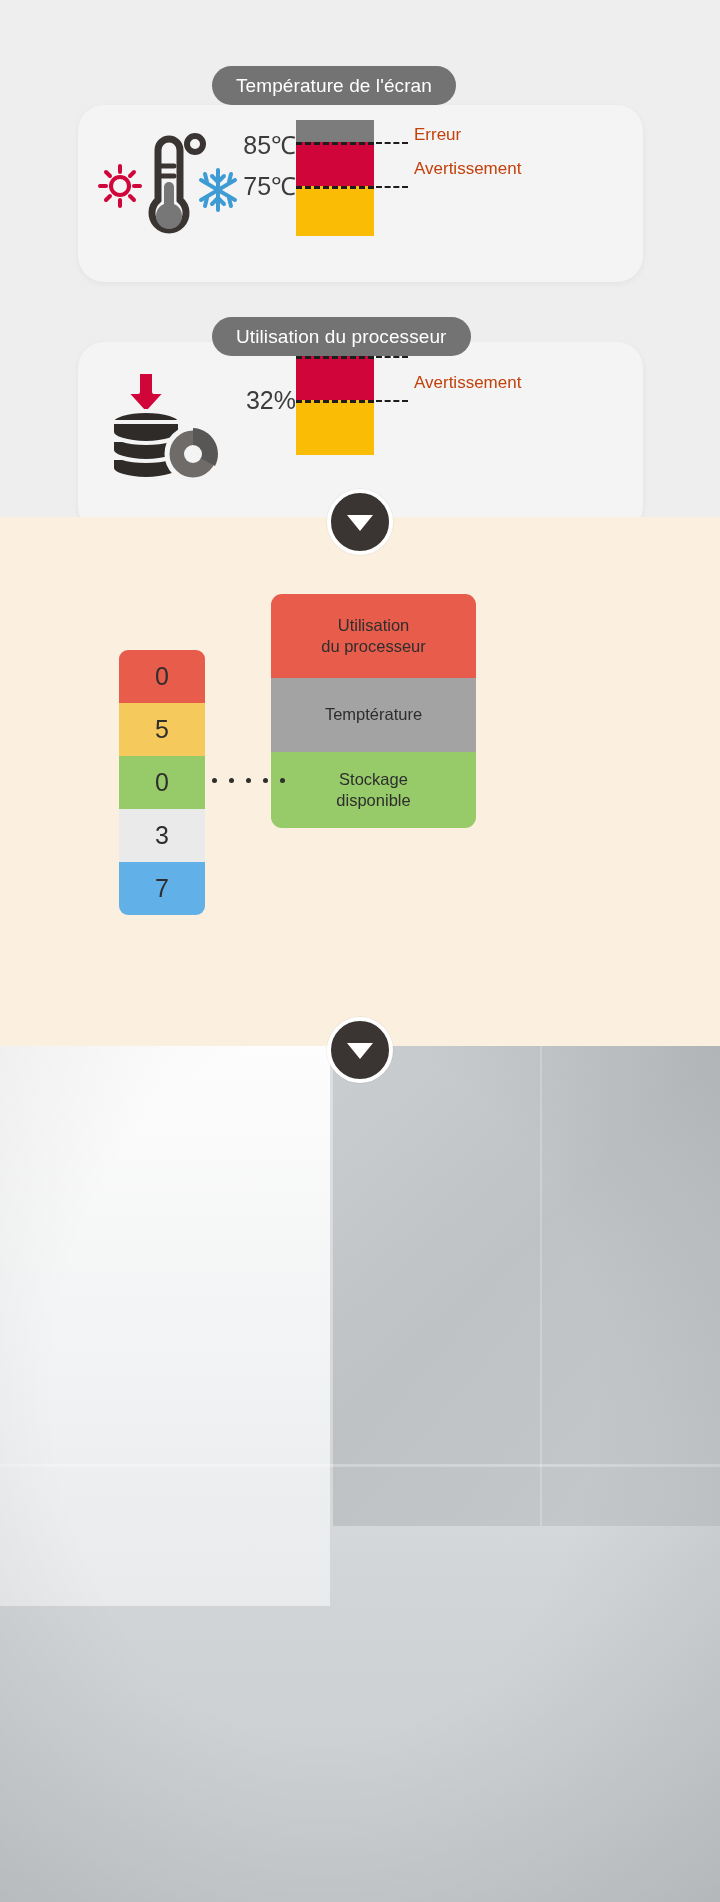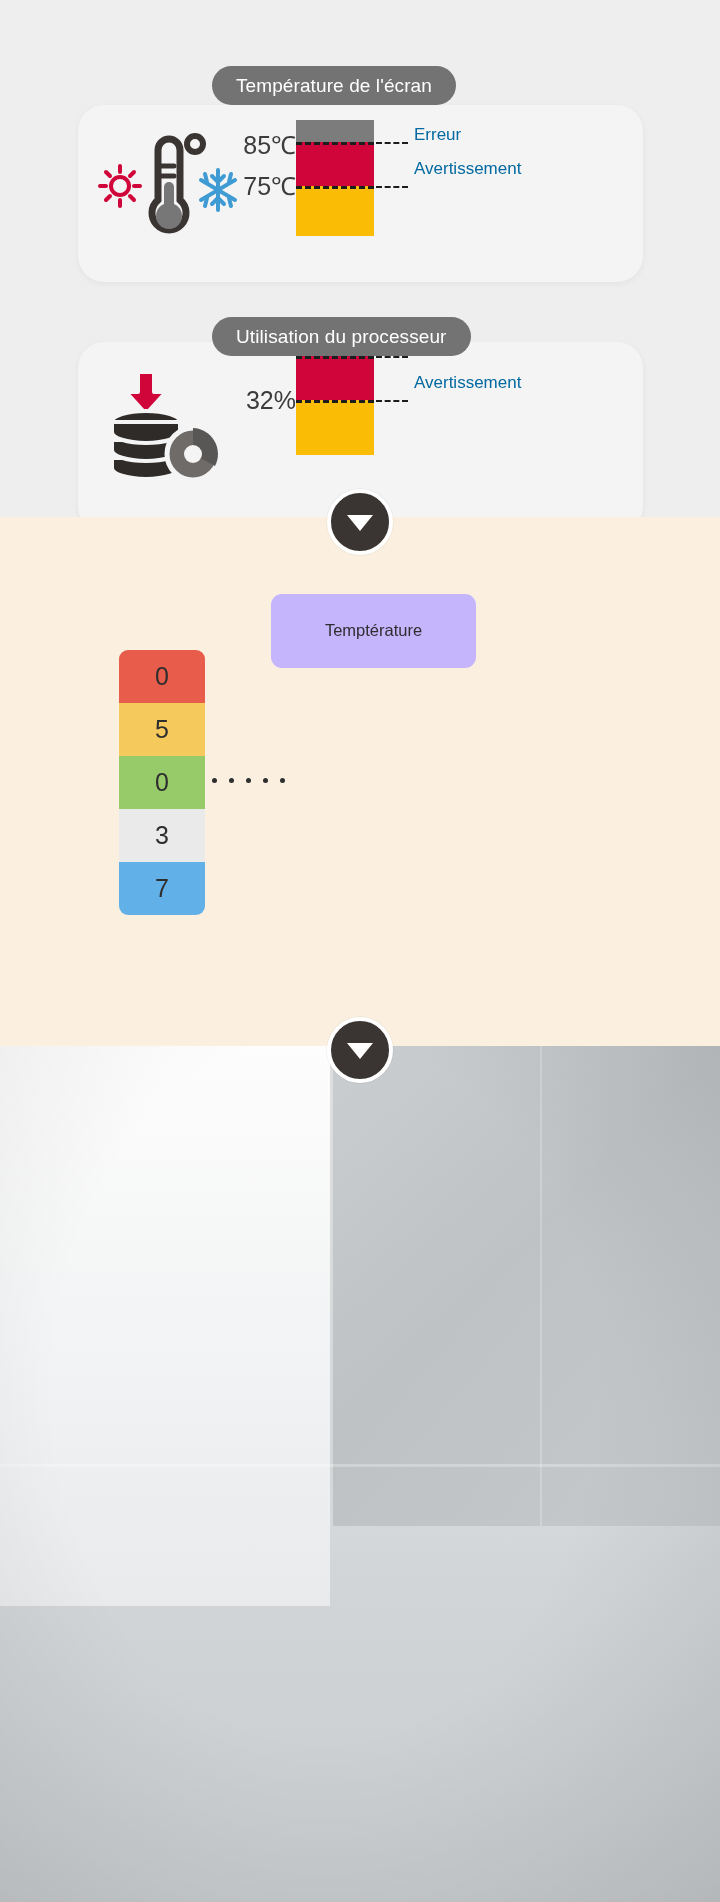--- a/index.html
+++ b/index.html
@@ -69,21 +69,21 @@
     border-top:3px dashed #1d1d1d;
   }
   .stack-1{left:296px;top:120px;}
   .stack-2{left:296px;top:334px;}
 
   
   .leader{
     position:absolute;height:0;border-top:2px dashed #1d1d1d;width:32px;
   }
   .legend{
-    position:absolute;color:#0369a1;font-size:17px;white-space:nowrap;
+    position:absolute;color:#c2410c;font-size:17px;white-space:nowrap;
   }
 
   
   .circ{
     position:absolute;left:50%;transform:translateX(-50%);
     width:58px;height:58px;border-radius:50%;
     background:#3a3533;border:4px solid #ffffff;
     display:flex;align-items:center;justify-content:center;
     z-index:40;
     box-shadow:0 0 0 1px rgba(0,0,0,.04);
@@ -278,21 +278,25 @@
 
   <div class="dots">
     <i></i>
       <i></i>
       <i></i>
       <i></i>
       <i></i>
   </div>
 
   <div class="label-col">
-    <div class="label-cell" style="background:#c4b5fd;height:74px;white-space:pre-line">Temptérature</div>
+    <div class="label-cell" style="background:#e75c4b;height:84px;white-space:pre-line">Utilisation
+du processeur</div>
+    <div class="label-cell" style="background:#a3a3a3;height:74px;white-space:pre-line">Temptérature</div>
+    <div class="label-cell" style="background:#97ca68;height:76px;white-space:pre-line">Stockage
+disponible</div>
   </div>
 
   <div class="circ circ-1">
     <span class="tri"></span>
   </div>
   <div class="circ circ-2">
     <span class="tri"></span>
   </div>
 
   <div class="sec-photo">

